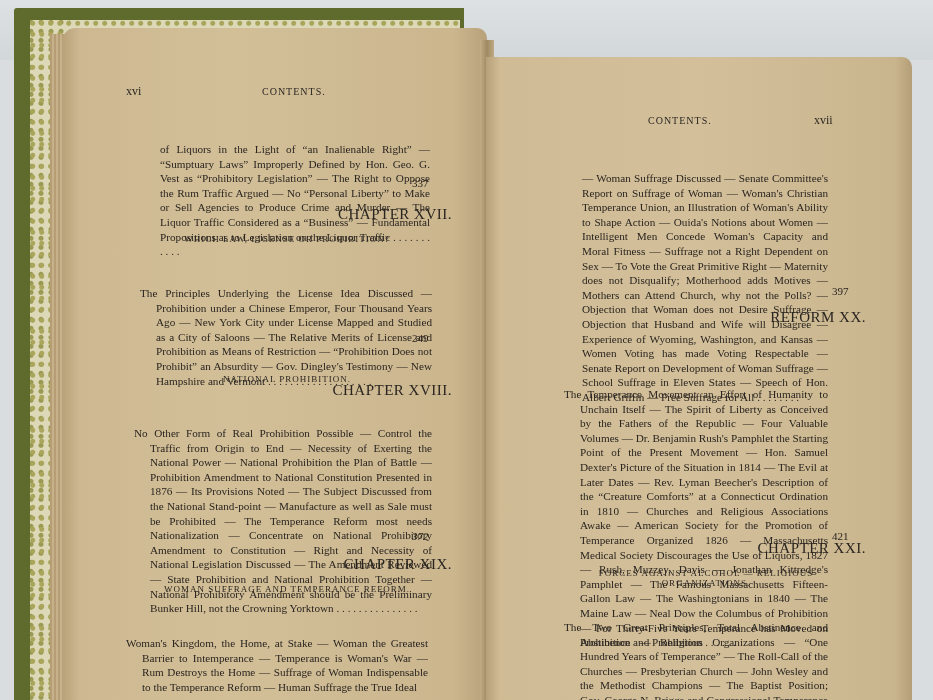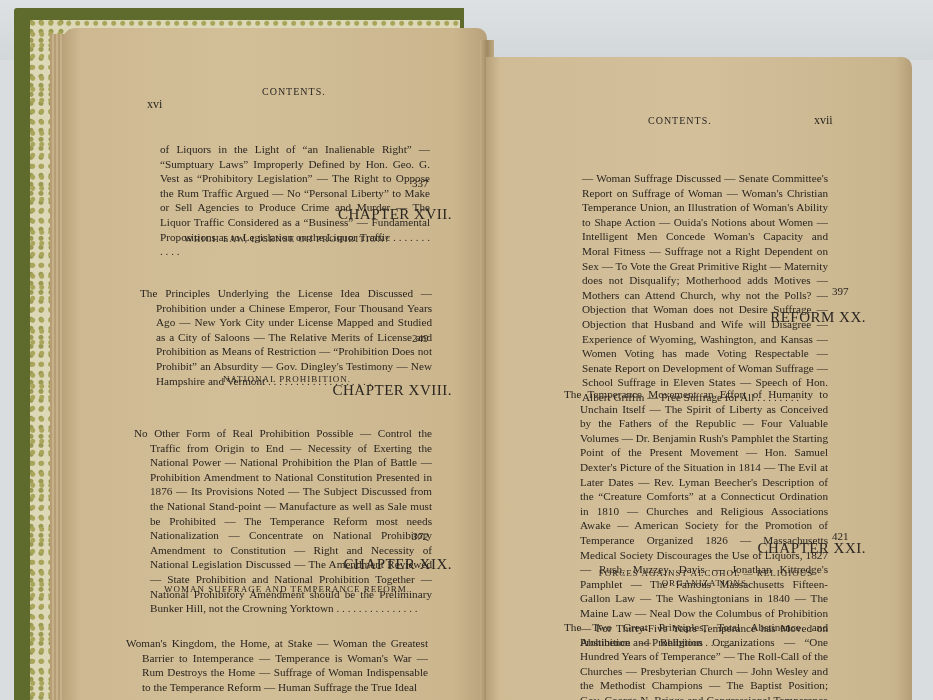--- a/index.html
+++ b/index.html
@@ -52,21 +52,21 @@
 </style>
 </head>
 <body>
 
 <div class="bg-top"></div>
 <div class="cover"></div>
 <div class="endpaper-top"></div>
 <div class="endpaper"></div>
 <div class="page-left-stack"></div>
 <div class="page-left">
-  <div class="folio" style="left:85px;top:56px;margin-top:13px;">xvi</div>
+  <div class="folio" style="left:64px;top:56px;">xvi</div>
   <div class="runhead" style="left:200px;top:58px;">CONTENTS.</div>
 
   <div class="entry" style="left:98px;top:78px;width:270px;">of Liquors in the Light of “an Inalienable Right” — “Sumptuary Laws” Improperly Defined by Hon. Geo. G. Vest as “Prohibitory Legislation” — The Right to Oppose the Rum Traffic Argued — No “Personal Liberty” to Make or Sell Agencies to Produce Crime and Murder — The Liquor Traffic Considered as a “Business” — Fundamental Propositions as to Legislation on the Liquor Traffic . . . . . . . . . . .</div>
   <div class="pg" style="left:350px;top:149px;">337</div>
 
   <div class="chap" style="left:60px;top:178px;width:330px;">CHAPTER XVII.</div>
   <div class="sub" style="left:60px;top:206px;width:330px;">WHICH LAW, LICENSE OR PROHIBITION?</div>
   <div class="entry" style="left:78px;top:222px;width:292px;text-indent:-16px;padding-left:16px;box-sizing:border-box;">The Principles Underlying the License Idea Discussed — Prohibition under a Chinese Emperor, Four Thousand Years Ago — New York City under License Mapped and Studied as a City of Saloons — The Relative Merits of License and Prohibition as Means of Restriction — “Prohibition Does not Prohibit” an Absurdity — Gov. Dingley's Testimony — New Hampshire and Vermont . . . . . . . . . . . . . . . . . . .</div>
   <div class="pg" style="left:350px;top:304px;">249</div>
 

